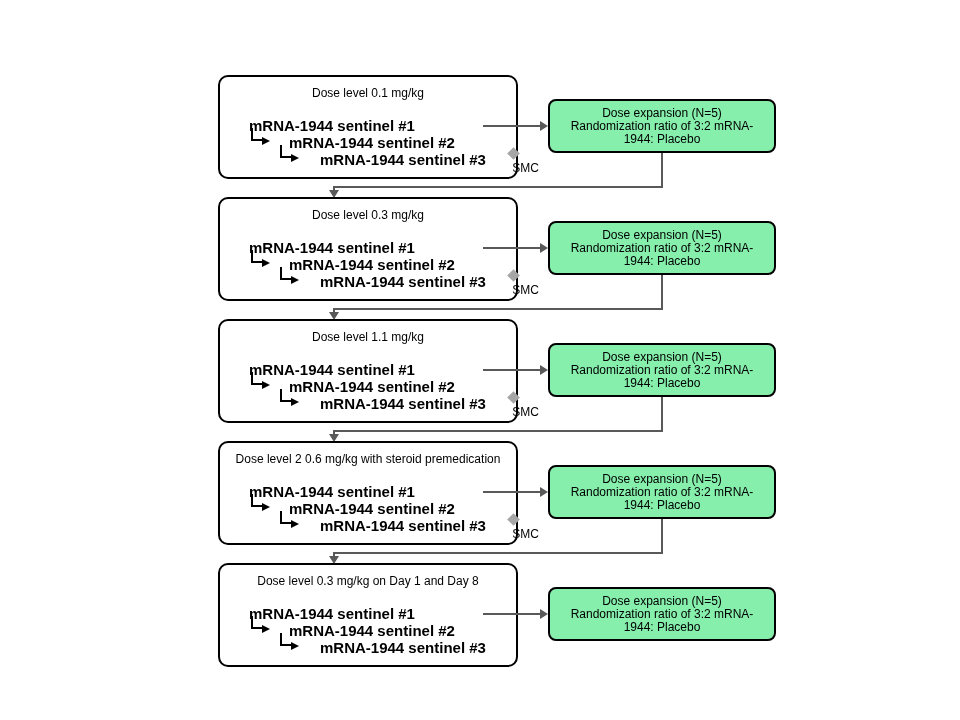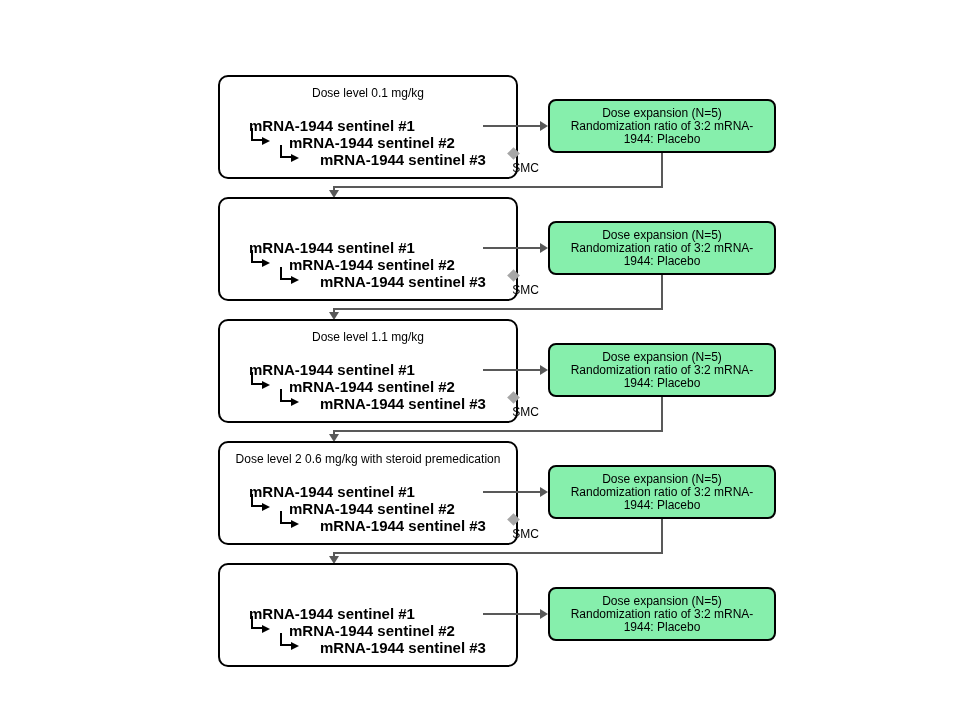--- a/index.html
+++ b/index.html
@@ -67,20 +67,21 @@
     <div class="fb-v2"></div>
     <div class="fb-head"></div>
     <div class="smc">
       <div class="diamond"></div>
       <div class="smc-text">SMC</div>
     </div>
   </div>
 
   <div class="row r1">
     <div class="dose-box">
+      <div class="dose-title">Dose level  0.3 mg/kg</div>
       <div class="sent sent1">mRNA-1944  sentinel #1</div>
       <span class="elbow elbow2"></span>
       <div class="sent sent2">mRNA-1944  sentinel #2</div>
       <span class="elbow elbow3"></span>
       <div class="sent sent3">mRNA-1944  sentinel #3</div>
     </div>
     <div class="h-arrow"></div>
     <div class="exp-box">
       <div>Dose expansion (N=5)</div>
       <div>Randomization ratio of 3:2 mRNA-1944: Placebo</div>
@@ -138,20 +139,21 @@
     <div class="fb-v2"></div>
     <div class="fb-head"></div>
     <div class="smc">
       <div class="diamond"></div>
       <div class="smc-text">SMC</div>
     </div>
   </div>
 
   <div class="row r4">
     <div class="dose-box">
+      <div class="dose-title">Dose level  0.3 mg/kg on Day 1 and Day 8</div>
       <div class="sent sent1">mRNA-1944  sentinel #1</div>
       <span class="elbow elbow2"></span>
       <div class="sent sent2">mRNA-1944  sentinel #2</div>
       <span class="elbow elbow3"></span>
       <div class="sent sent3">mRNA-1944  sentinel #3</div>
     </div>
     <div class="h-arrow"></div>
     <div class="exp-box">
       <div>Dose expansion (N=5)</div>
       <div>Randomization ratio of 3:2 mRNA-1944: Placebo</div>

